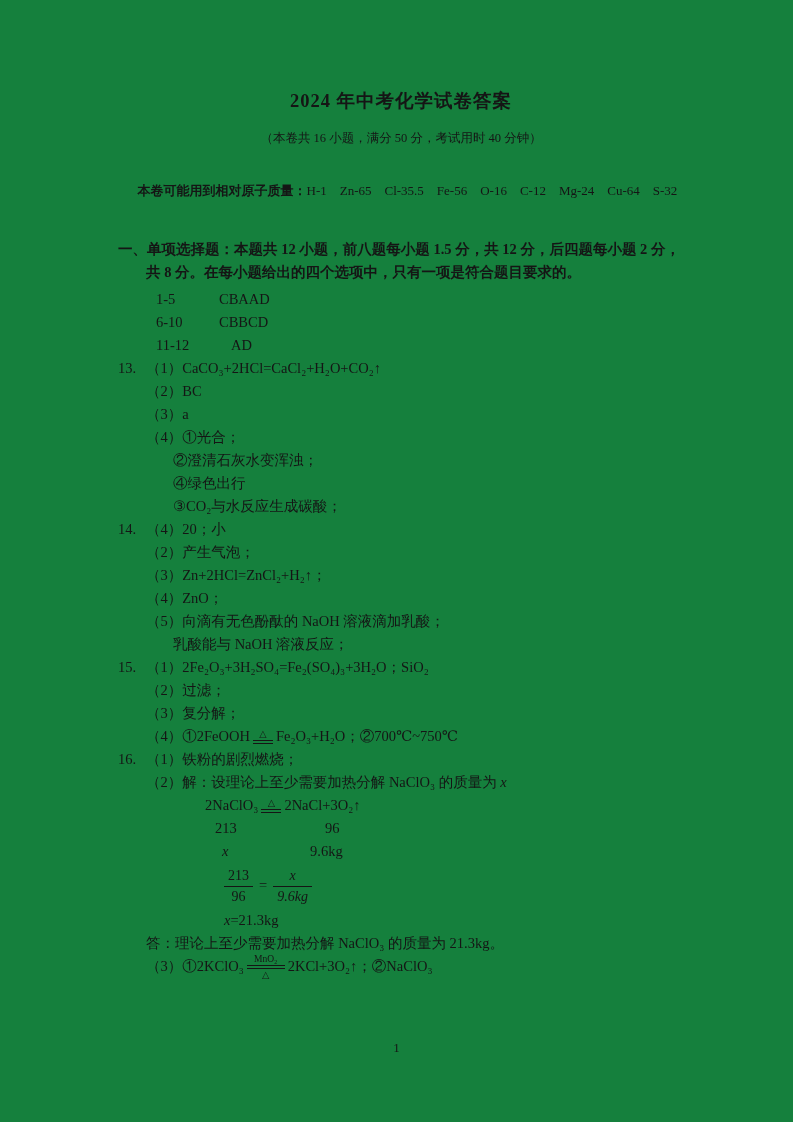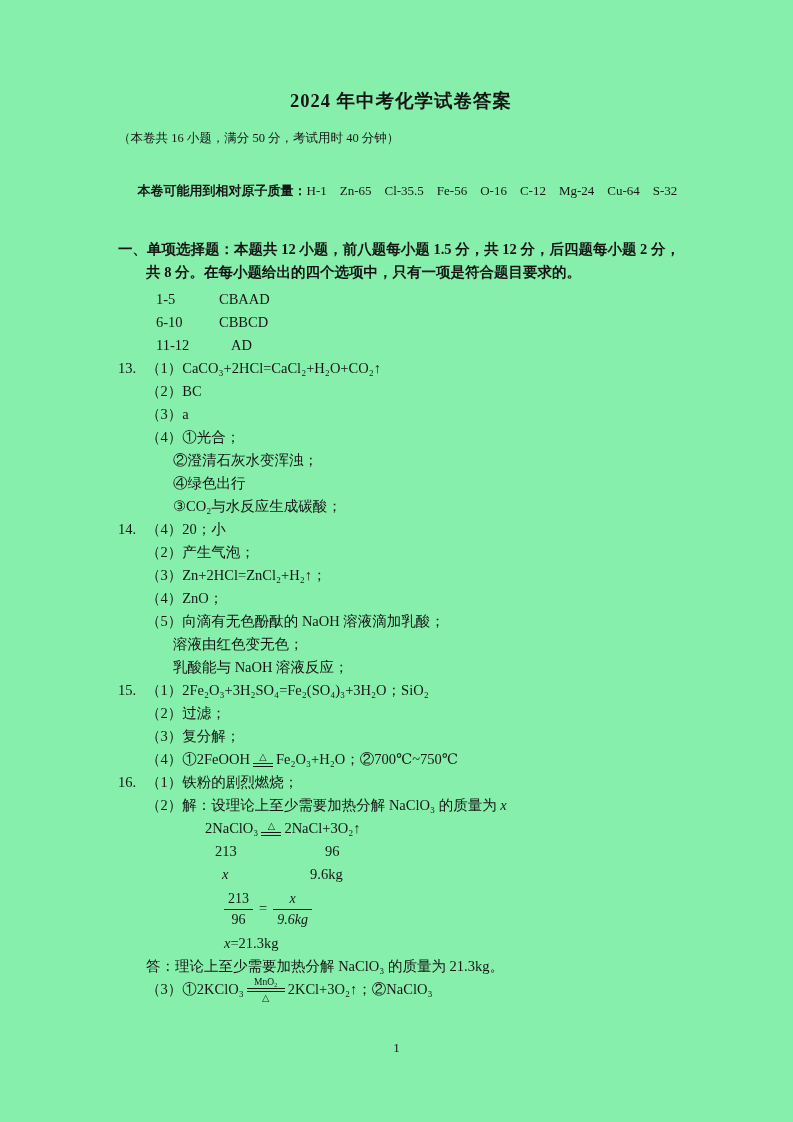--- a/index.html
+++ b/index.html
@@ -4,30 +4,30 @@
 <style>
   * { margin:0; padding:0; box-sizing:border-box; }
   html, body { width:793px; height:1122px; }
   body {
     background:#ffffff;
     color:#151515;
     font-family:"Liberation Serif","DejaVu Serif",serif;
     overflow:hidden;
     position:relative;
   }
-  .page { position:absolute; inset:0; background:#86efac; }
+  .page { position:absolute; inset:0; background:#15803d; }
   .content { position:absolute; left:118px; top:0; width:566px; }
 
   .line { font-size:14.5px; line-height:23px; min-height:23px; }
 
   .title {
     margin-top:88px; text-align:center;
     font-size:18.5px; font-weight:bold; letter-spacing:1px; line-height:26px;
   }
-  .subtitle { margin-top:15px; text-align:left; font-size:12.5px; line-height:18px; }
+  .subtitle { margin-top:15px; text-align:center; font-size:12.5px; line-height:18px; }
   .masses { margin-top:14px; font-size:13px; line-height:20px; white-space:pre; }
   .masses .lbl { font-weight:bold; }
 
   .sec-head { margin-top:17px; font-weight:bold; }
   .bold { font-weight:bold; }
   .it { font-style:italic; }
 
   .ind-1 { padding-left:28px; }
   .ind-2 { padding-left:55px; }
   .ind-calc { padding-left:87px; }
@@ -109,21 +109,20 @@
     </div>
 
     <div>
       <div class="line">
         <span class="qnum">14.</span><span>（4）20；小</span>
       </div>
       <div class="line ind-1">（2）产生气泡；</div>
       <div class="line ind-1">（3）Zn+2HCl=ZnCl₂+H₂↑；</div>
       <div class="line ind-1">（4）ZnO；</div>
       <div class="line ind-1">（5）向滴有无色酚酞的 NaOH 溶液滴加乳酸；</div>
-      <div class="line ind-2">溶液由红色变无色；</div>
       <div class="line ind-2">乳酸能与 NaOH 溶液反应；</div>
     </div>
 
     <div>
       <div class="line">
         <span class="qnum">15.</span><span>（1）2Fe₂O₃+3H₂SO₄=Fe₂(SO₄)₃+3H₂O；SiO₂</span>
       </div>
       <div class="line ind-1">（2）过滤；</div>
       <div class="line ind-1">（3）复分解；</div>
       <div class="line ind-1">

